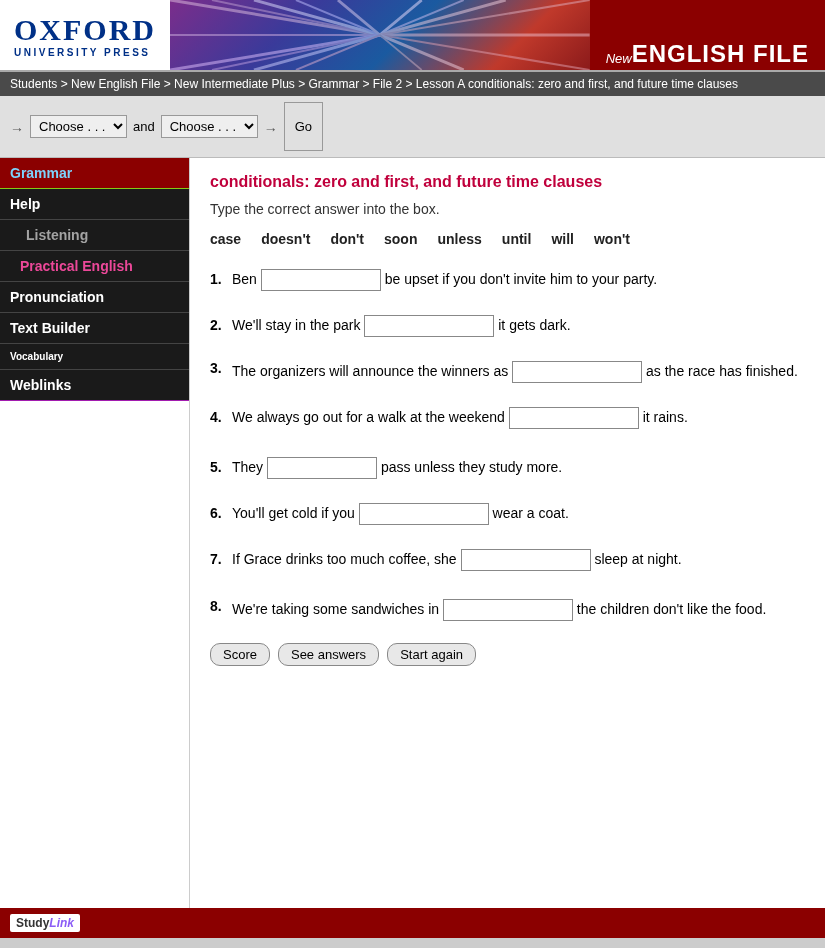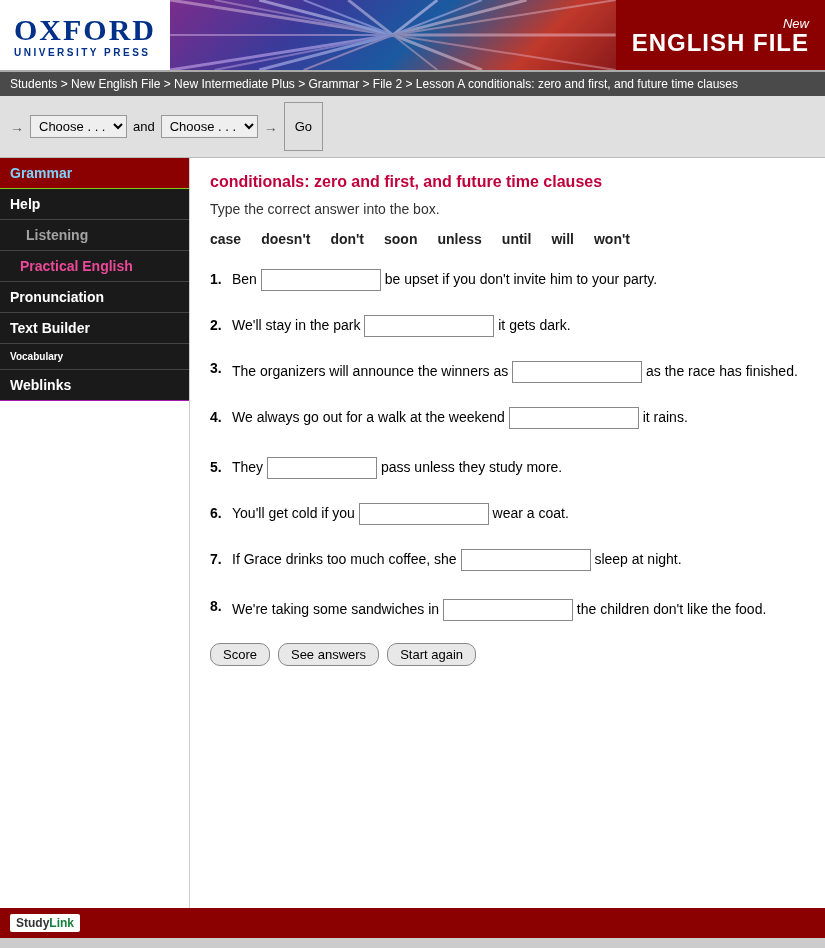--- a/index.html
+++ b/index.html
@@ -29,21 +29,21 @@
       <line x1="250" y1="35" x2="300" y2="0" stroke="#f0e0ff" stroke-width="3"></line>
       <line x1="250" y1="35" x2="350" y2="0" stroke="#d0c0f0" stroke-width="2"></line>
       <line x1="250" y1="35" x2="400" y2="0" stroke="#f0d0e0" stroke-width="3"></line>
       <line x1="250" y1="35" x2="500" y2="0" stroke="#e0b0c0" stroke-width="2"></line>
       <line x1="250" y1="35" x2="500" y2="35" stroke="#f0c0d0" stroke-width="3"></line>
       <line x1="250" y1="35" x2="500" y2="70" stroke="#e0a0b0" stroke-width="2"></line>
       <line x1="250" y1="35" x2="350" y2="70" stroke="#f0d0e0" stroke-width="3"></line>
       <line x1="250" y1="35" x2="300" y2="70" stroke="#d0b0c0" stroke-width="2"></line>
     </svg>
   </div>
-  <div style="background:#8b0000; color:#fff; padding:4px 16px; display:flex; flex-direction:column; align-items:flex-end; justify-content:center; min-width:160px;">
+  <div style="background:#8b0000; color:#fff; padding:4px 16px; display:flex; flex-direction:row; align-items:flex-end; justify-content:center; min-width:160px;">
     <div style="font-size:13px; font-style:italic;">New</div>
     <div style="font-size:24px; font-weight:900; letter-spacing:1px; line-height:1;">ENGLISH FILE</div>
   </div>
 </div>
 
 <div style="background:#4a4a4a; color:#fff; padding:5px 10px; font-size:12px;">
   <span>Students &gt; New English File &gt; New Intermediate Plus &gt; Grammar &gt; File 2 &gt; Lesson A conditionals: zero and first, and future time clauses</span>
 </div>
 
 <div style="background:#e0e0e0; padding:6px 10px; display:flex; align-items:center; gap:6px; border-bottom:1px solid #bbb;">
@@ -164,15 +164,15 @@
       <button style="padding:3px 12px; font-size:13px; border:1px solid #888; background:#e8e8e8; border-radius:10px; cursor:pointer;">Score</button>
       <button style="padding:3px 12px; font-size:13px; border:1px solid #888; background:#e8e8e8; border-radius:10px; cursor:pointer;">See answers</button>
       <button style="padding:3px 12px; font-size:13px; border:1px solid #888; background:#e8e8e8; border-radius:10px; cursor:pointer;">Start again</button>
     </div>
 
   </div>
 </div>
 
 <div style="background:#8b0000; padding:6px 10px;">
   <span style="background:#fff; color:#333; font-size:12px; font-weight:bold; padding:2px 6px; display:inline-block; border-radius:2px;">
-    <span>Study</span><span style="color:#15803d; ">Link</span>
+    <span>Study</span><span style="color:#8b5cf6; font-style:italic;">Link</span>
   </span>
 </div>
 
 </body></html>

